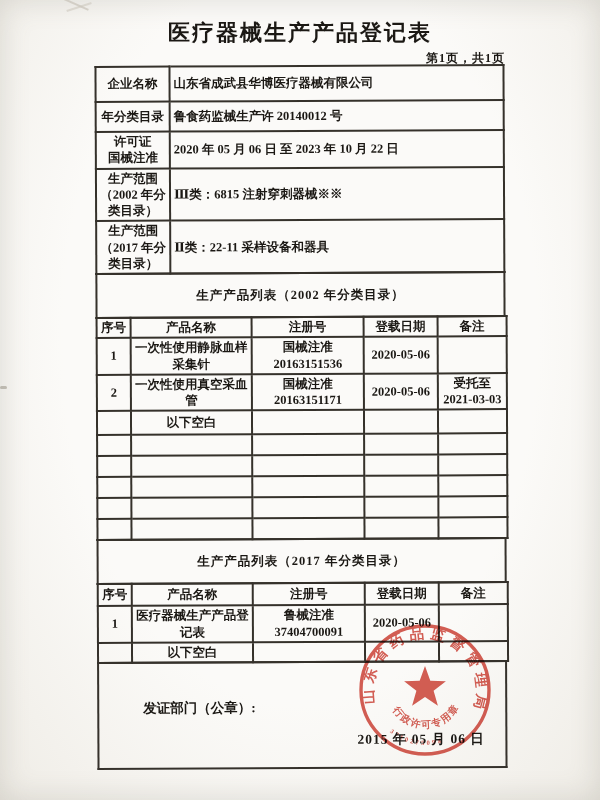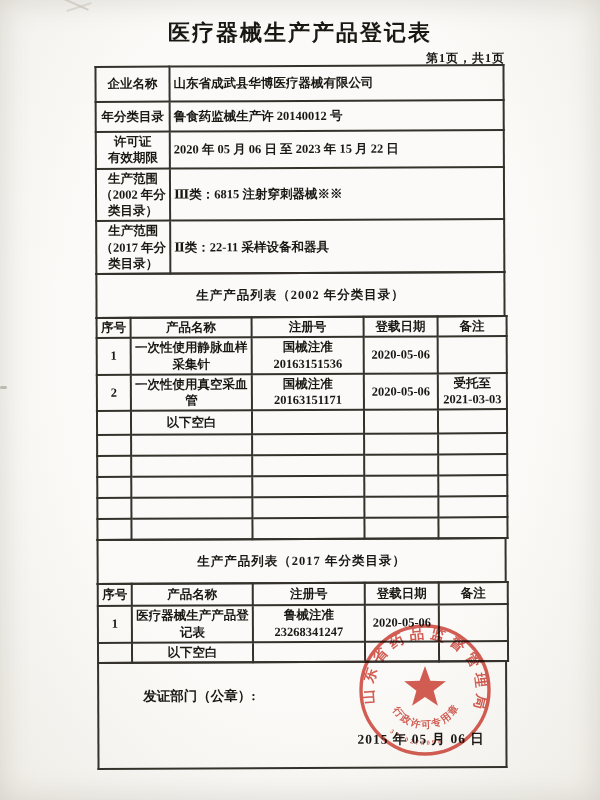--- a/index.html
+++ b/index.html
@@ -25,21 +25,21 @@
     border:2px solid #35312b; vertical-align:middle;
     font-size:12.5px; line-height:1.3; white-space:pre-line;
     padding:1px 3px; overflow:hidden;
   }
   td.lbl { text-align:center; font-size:13px; }
   td.val { padding-left:11px; font-size:13px; }
   td.section { text-align:center; font-size:14px; letter-spacing:1px; }
   td.hd { text-align:center; font-size:13px; }
   td.c { text-align:center; }
   td.foot { position:relative; padding:0; }
-  .issuer { position:absolute; left:44px; top:24px; font-size:13.5px; }
+  .issuer { position:absolute; left:44px; top:36px; font-size:13.5px; }
   .issue-date { position:absolute; left:258px; top:68px; font-size:13.5px; letter-spacing:1px; white-space:nowrap; z-index:3; }
   .stamp { position:absolute; left:350px; top:615px; width:150px; height:150px; opacity:.86; mix-blend-mode:multiply; z-index:2; }
   .stamp text { fill:#cf4439; }
   .arc-org { font-size:14.5px; letter-spacing:5.5px; font-weight:bold; }
   .arc-type { font-size:10px; letter-spacing:1.5px; font-weight:bold; }
   .arc-serial { font-size:6.5px; letter-spacing:2.5px; }
   .artifact { position:absolute; pointer-events:none; }
   .fold-a { left:56px; top:2px; width:34px; height:1.5px; background:#c7c2b8; transform:rotate(24deg); opacity:.7; }
   .fold-b { left:66px; top:6px; width:26px; height:1.5px; background:#cdc8be; transform:rotate(-18deg); opacity:.6; }
   .smudge { left:0; top:386px; width:7px; height:3px; background:#8d8779; opacity:.5; border-radius:2px; }
@@ -67,22 +67,22 @@
           <tr style="height:35px">
         <td class="lbl">企业名称</td>
         <td class="val">山东省成武县华博医疗器械有限公司</td>
       </tr>
       <tr style="height:30px">
         <td class="lbl">年分类目录</td>
         <td class="val">鲁食药监械生产许 20140012 号</td>
       </tr>
       <tr style="height:35px">
         <td class="lbl">许可证
-有效期限</td>
-        <td class="val">2020 年 05 月 06 日  至 2023 年 15 月 22 日</td>
+国械注准</td>
+        <td class="val">2020 年 05 月 06 日  至 2023 年 10 月 22 日</td>
       </tr>
       <tr style="height:45px">
         <td class="lbl">生产范围
 （2002 年分
 类目录）</td>
         <td class="val">Ⅲ类：6815 注射穿刺器械※※</td>
       </tr>
       <tr style="height:43px">
         <td class="lbl">生产范围
 （2017 年分
@@ -199,21 +199,21 @@
         <td class="hd">序号</td>
         <td class="hd">产品名称</td>
         <td class="hd">注册号</td>
         <td class="hd">登载日期</td>
         <td class="hd">备注</td>
       </tr>
       <tr style="height:28px">
         <td class="c">1</td>
         <td class="c">医疗器械生产产品登记表</td>
         <td class="c">鲁械注准
-23268341247</td>
+37404700091</td>
         <td class="c">2020-05-06</td>
         <td class="c"></td>
       </tr>
       <tr style="height:18px">
         <td></td>
         <td class="c">以下空白</td>
         <td></td>
         <td></td>
         <td></td>
       </tr>

